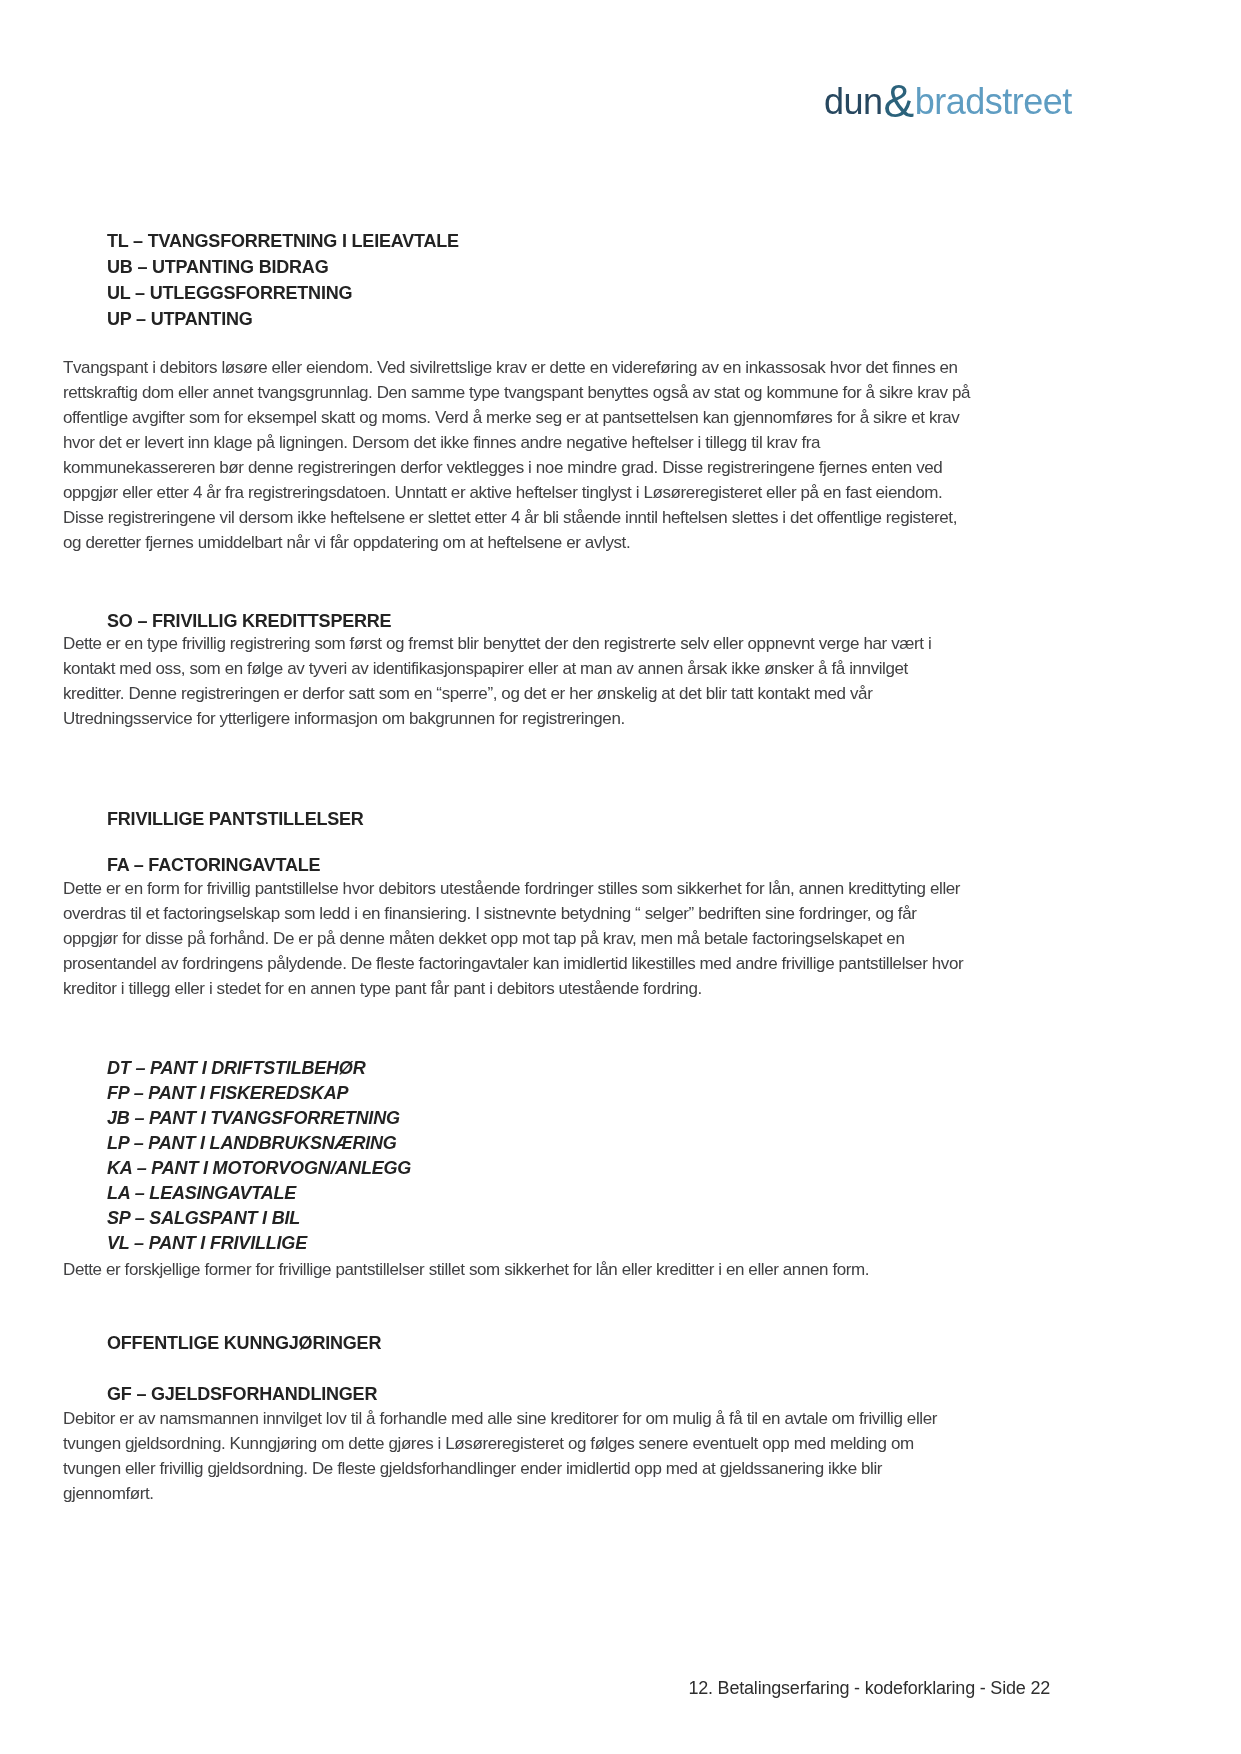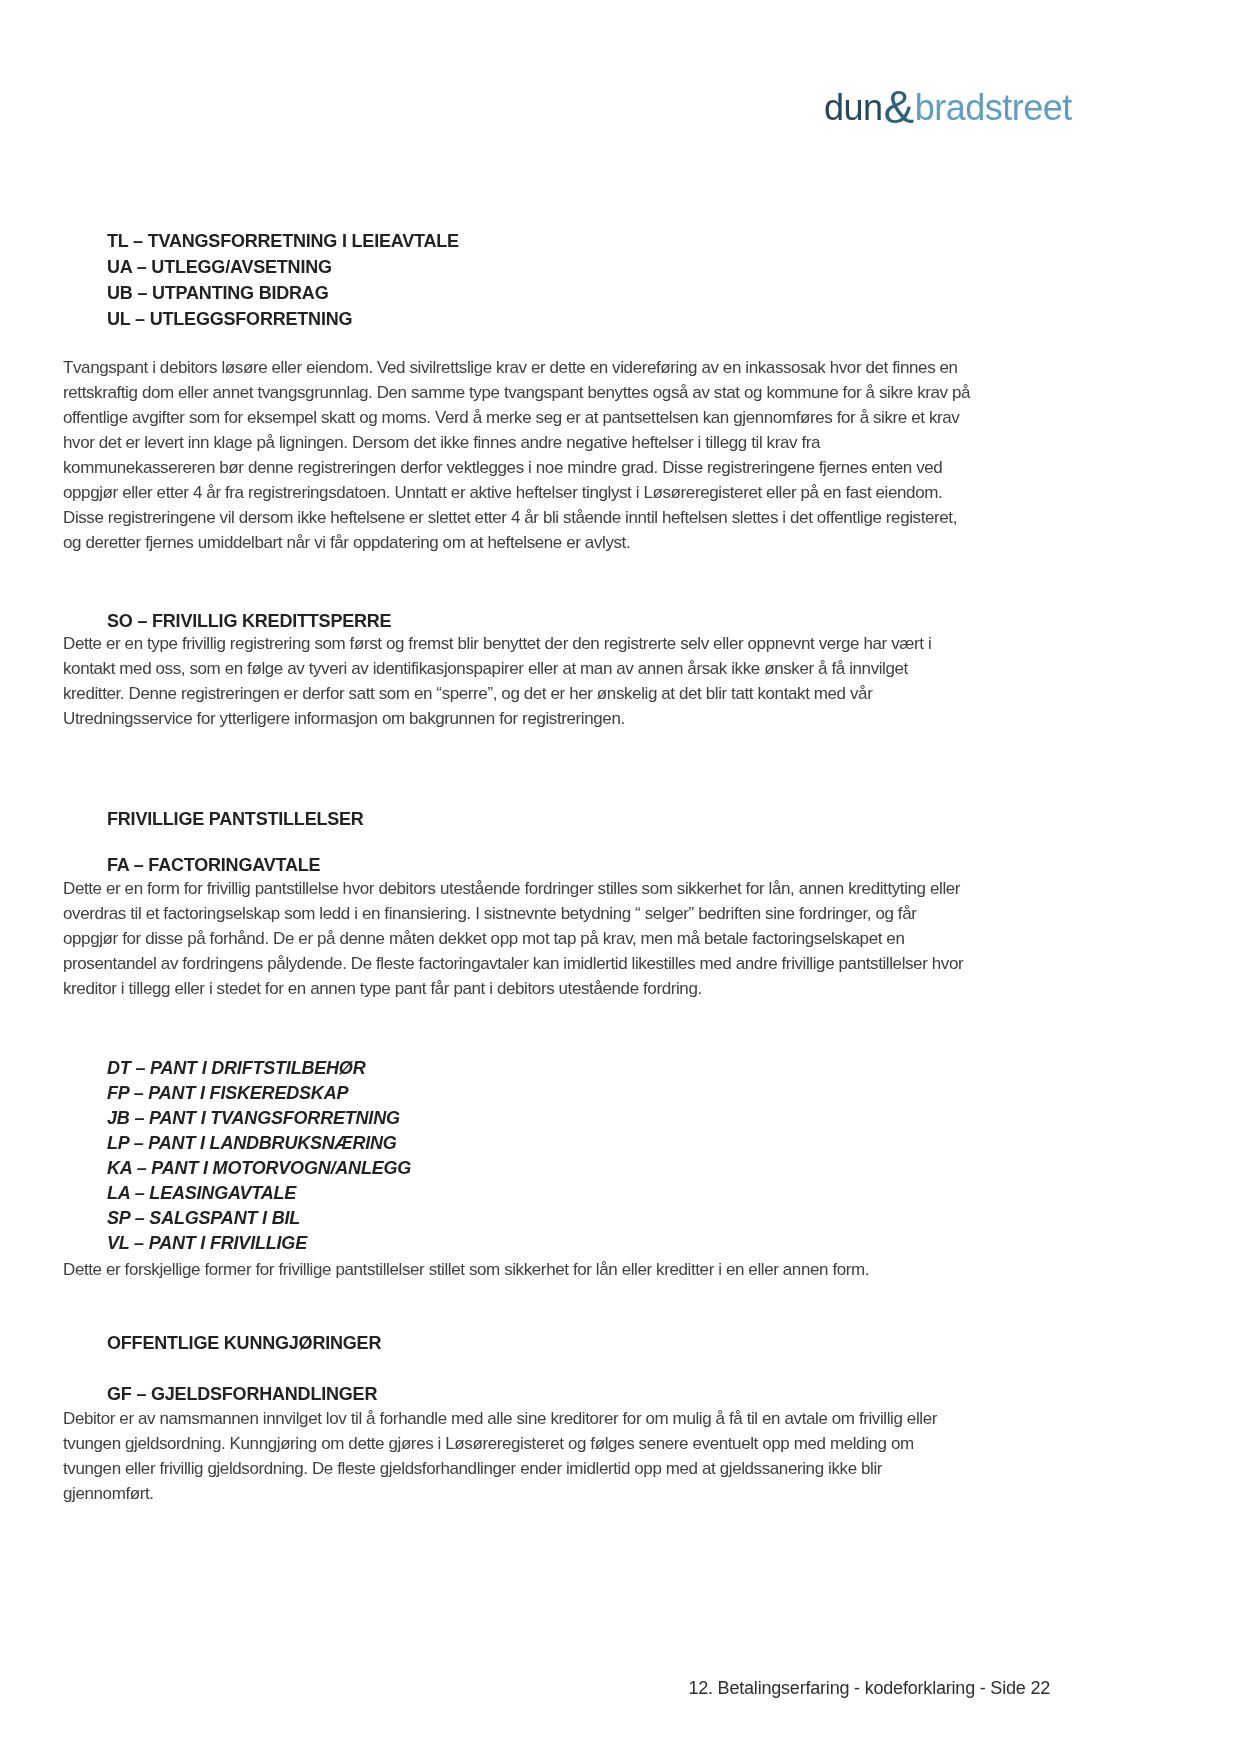--- a/index.html
+++ b/index.html
@@ -12,21 +12,21 @@
     font-family: "Liberation Sans", sans-serif;
     overflow: hidden;
   }
   .logo {
     position: absolute;
     left: 824px;
     top: 76px;
     white-space: nowrap;
     font-weight: 300;
     letter-spacing: -0.5px;
-    line-height: 56px;
+    line-height: 44px;
   }
   .logo-dun  { font-size: 36px; color: #27475f; }
   .logo-amp  { font-size: 46px; color: #2b627b; position: relative; top: 3px; margin: 0 1px; font-weight: 400; }
   .logo-brad { font-size: 36px; color: #5f9dc2; }
   .block { position: absolute; left: 63px; width: 908px; margin-left: 44px; }
   .code-line, .section-heading {
     font-weight: bold;
     font-size: 18px;
     line-height: 26px;
     color: #232323;
@@ -56,23 +56,23 @@
 <body>
 
 <div class="page">
 
   <div class="logo">
     <span class="logo-dun">dun</span><span class="logo-amp">&amp;</span><span class="logo-brad">bradstreet</span>
   </div>
 
   <div class="block" style="top:228px">
     <div class="code-line">TL – TVANGSFORRETNING I LEIEAVTALE</div>
-    <div class="code-line">UA – UTLEGG/AVSETNING</div>
     <div class="code-line">UB – UTPANTING BIDRAG</div>
     <div class="code-line">UL – UTLEGGSFORRETNING</div>
+    <div class="code-line">UP – UTPANTING</div>
   </div>
 
   <p class="block para" style="top:355px">Tvangspant i debitors løsøre eller eiendom. Ved sivilrettslige krav er dette en videreføring av en inkassosak hvor det finnes en rettskraftig dom eller annet tvangsgrunnlag. Den samme type tvangspant benyttes også av stat og kommune for å sikre krav på offentlige avgifter som for eksempel skatt og moms. Verd å merke seg er at pantsettelsen kan gjennomføres for å sikre et krav hvor det er levert inn klage på ligningen. Dersom det ikke finnes andre negative heftelser i tillegg til krav fra kommunekassereren bør denne registreringen derfor vektlegges i noe mindre grad. Disse registreringene fjernes enten ved oppgjør eller etter 4 år fra registreringsdatoen. Unntatt er aktive heftelser tinglyst i Løsøreregisteret eller på en fast eiendom. Disse registreringene vil dersom ikke heftelsene er slettet etter 4 år bli stående inntil heftelsen slettes i det offentlige registeret, og deretter fjernes umiddelbart når vi får oppdatering om at heftelsene er avlyst.</p>
 
   <div class="block" style="top:608px">
     <div class="code-line">SO – FRIVILLIG KREDITTSPERRE</div>
   </div>
 
   <p class="block para" style="top:631px">Dette er en type frivillig registrering som først og fremst blir benyttet der den registrerte selv eller oppnevnt verge har vært i kontakt med oss, som en følge av tyveri av identifikasjonspapirer eller at man av annen årsak ikke ønsker å få innvilget kreditter. Denne registreringen er derfor satt som en “sperre”, og det er her ønskelig at det blir tatt kontakt med vår Utredningsservice for ytterligere informasjon om bakgrunnen for registreringen.</p>
 

